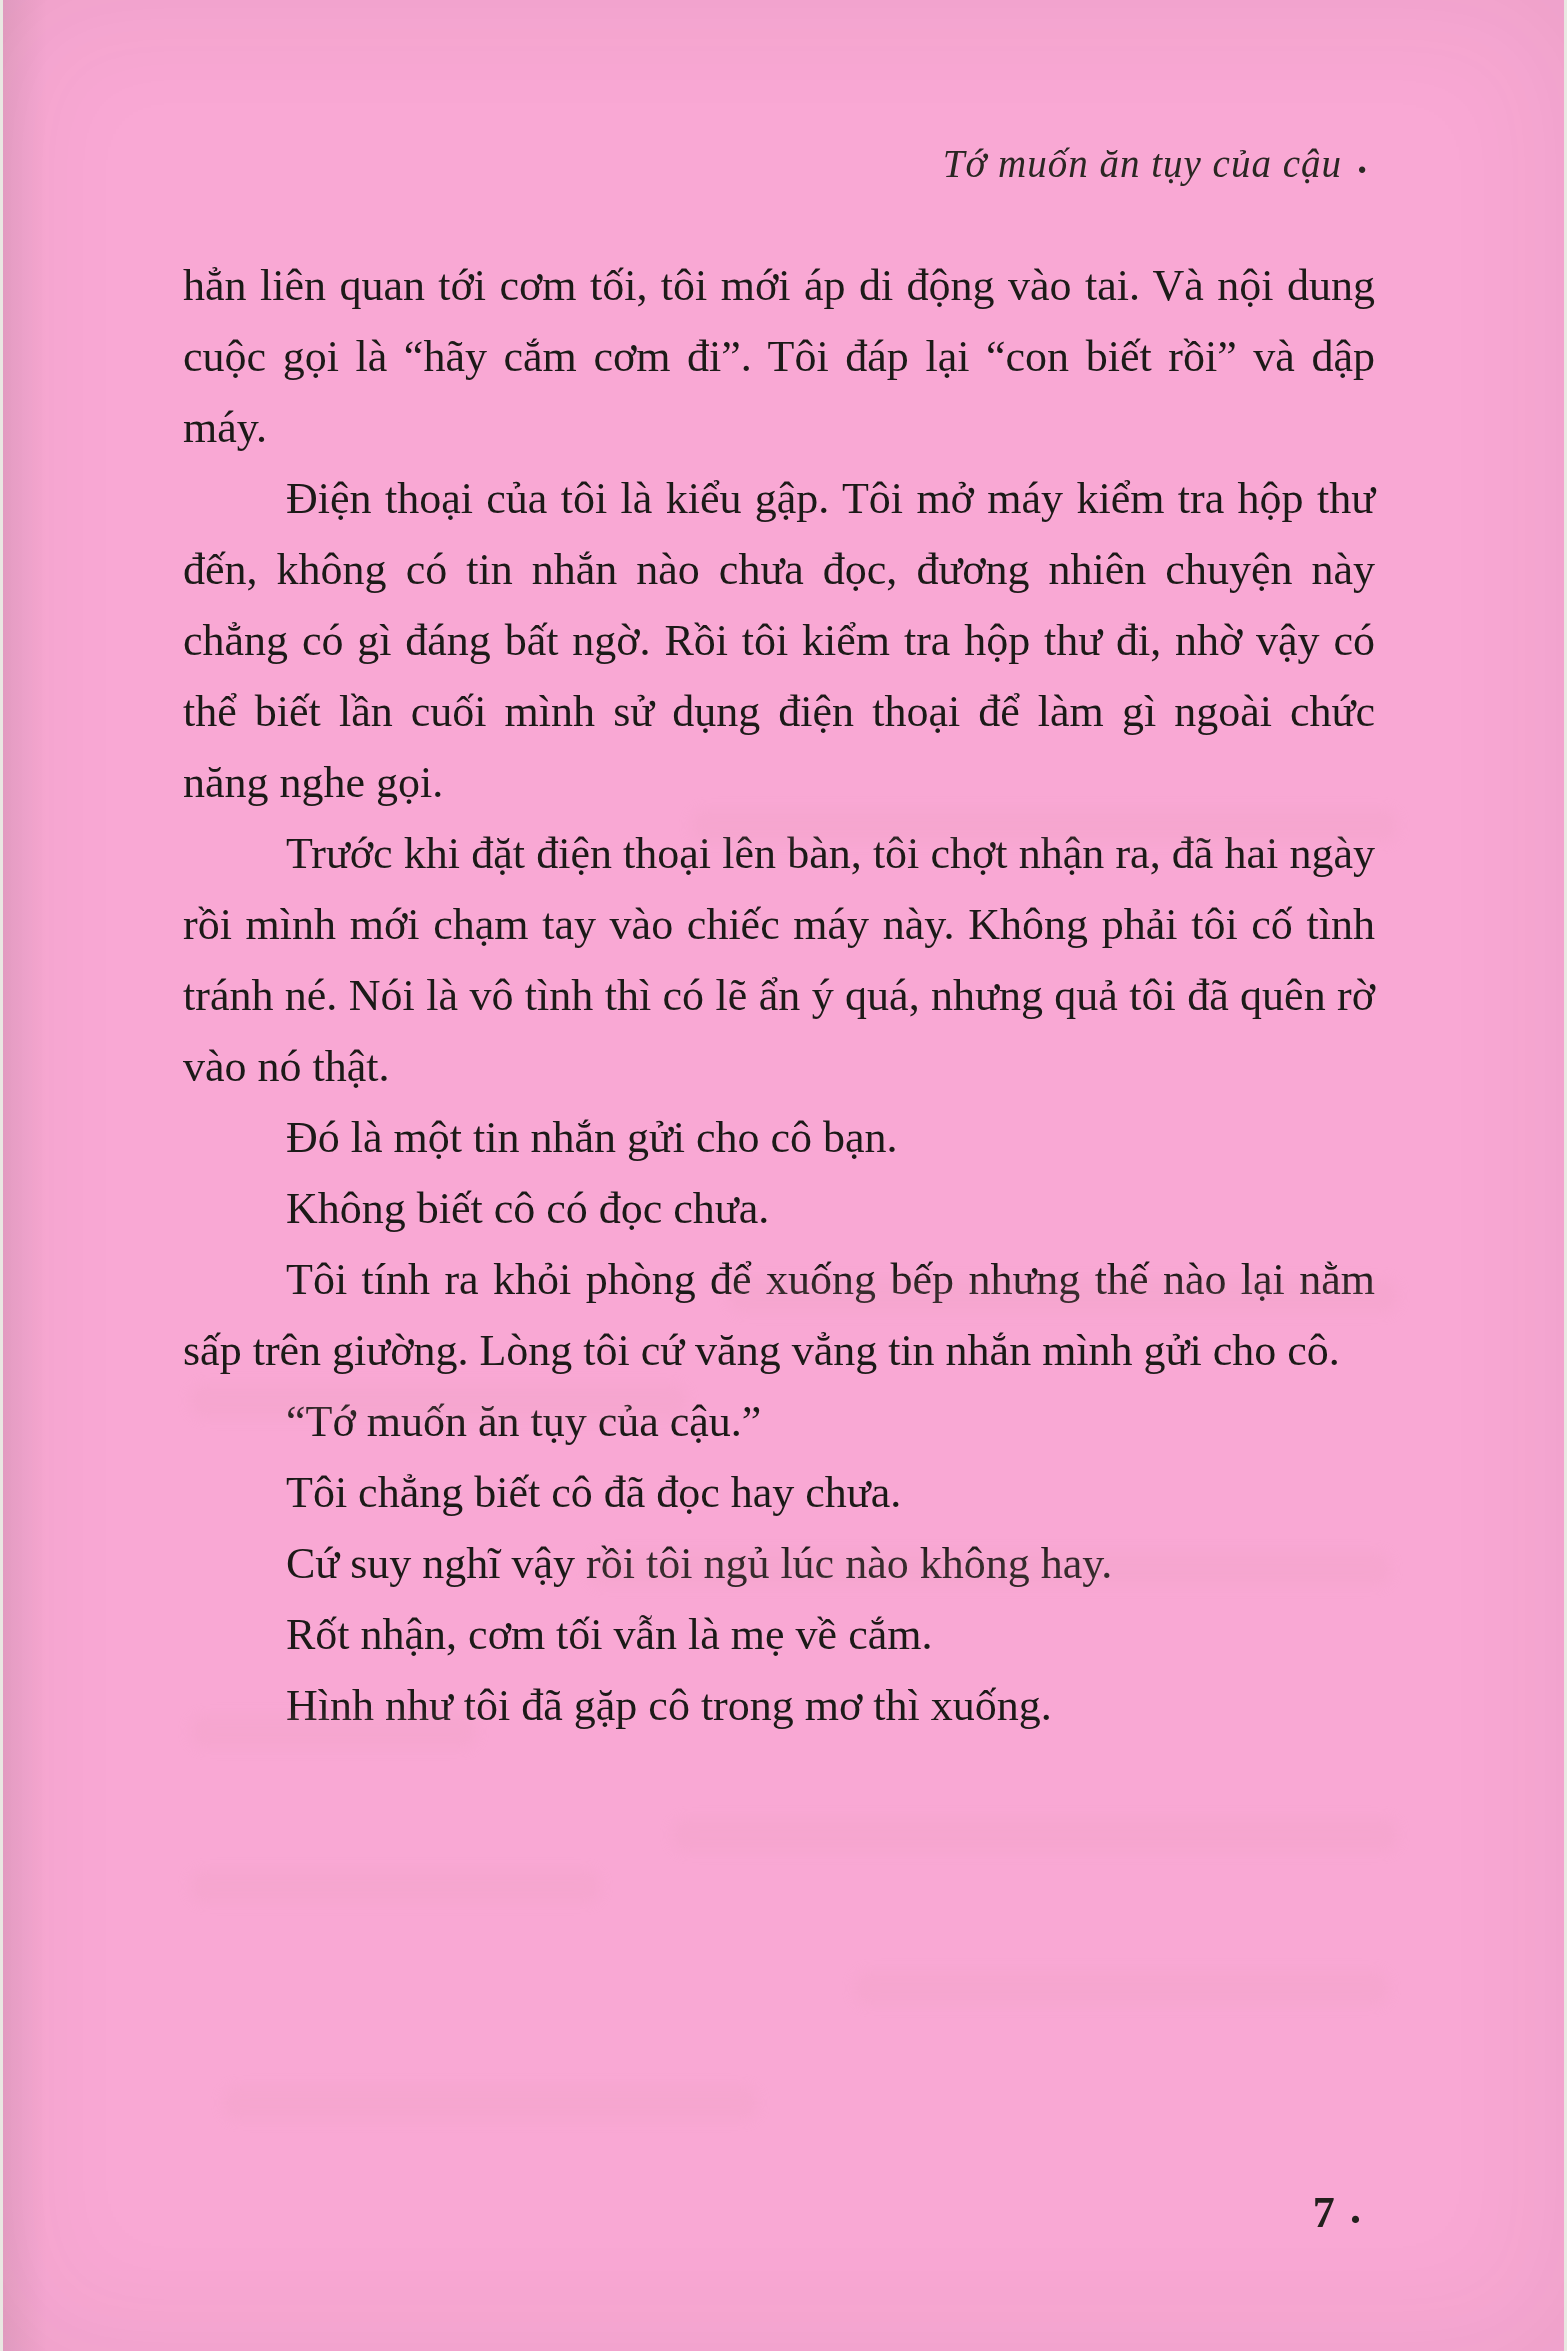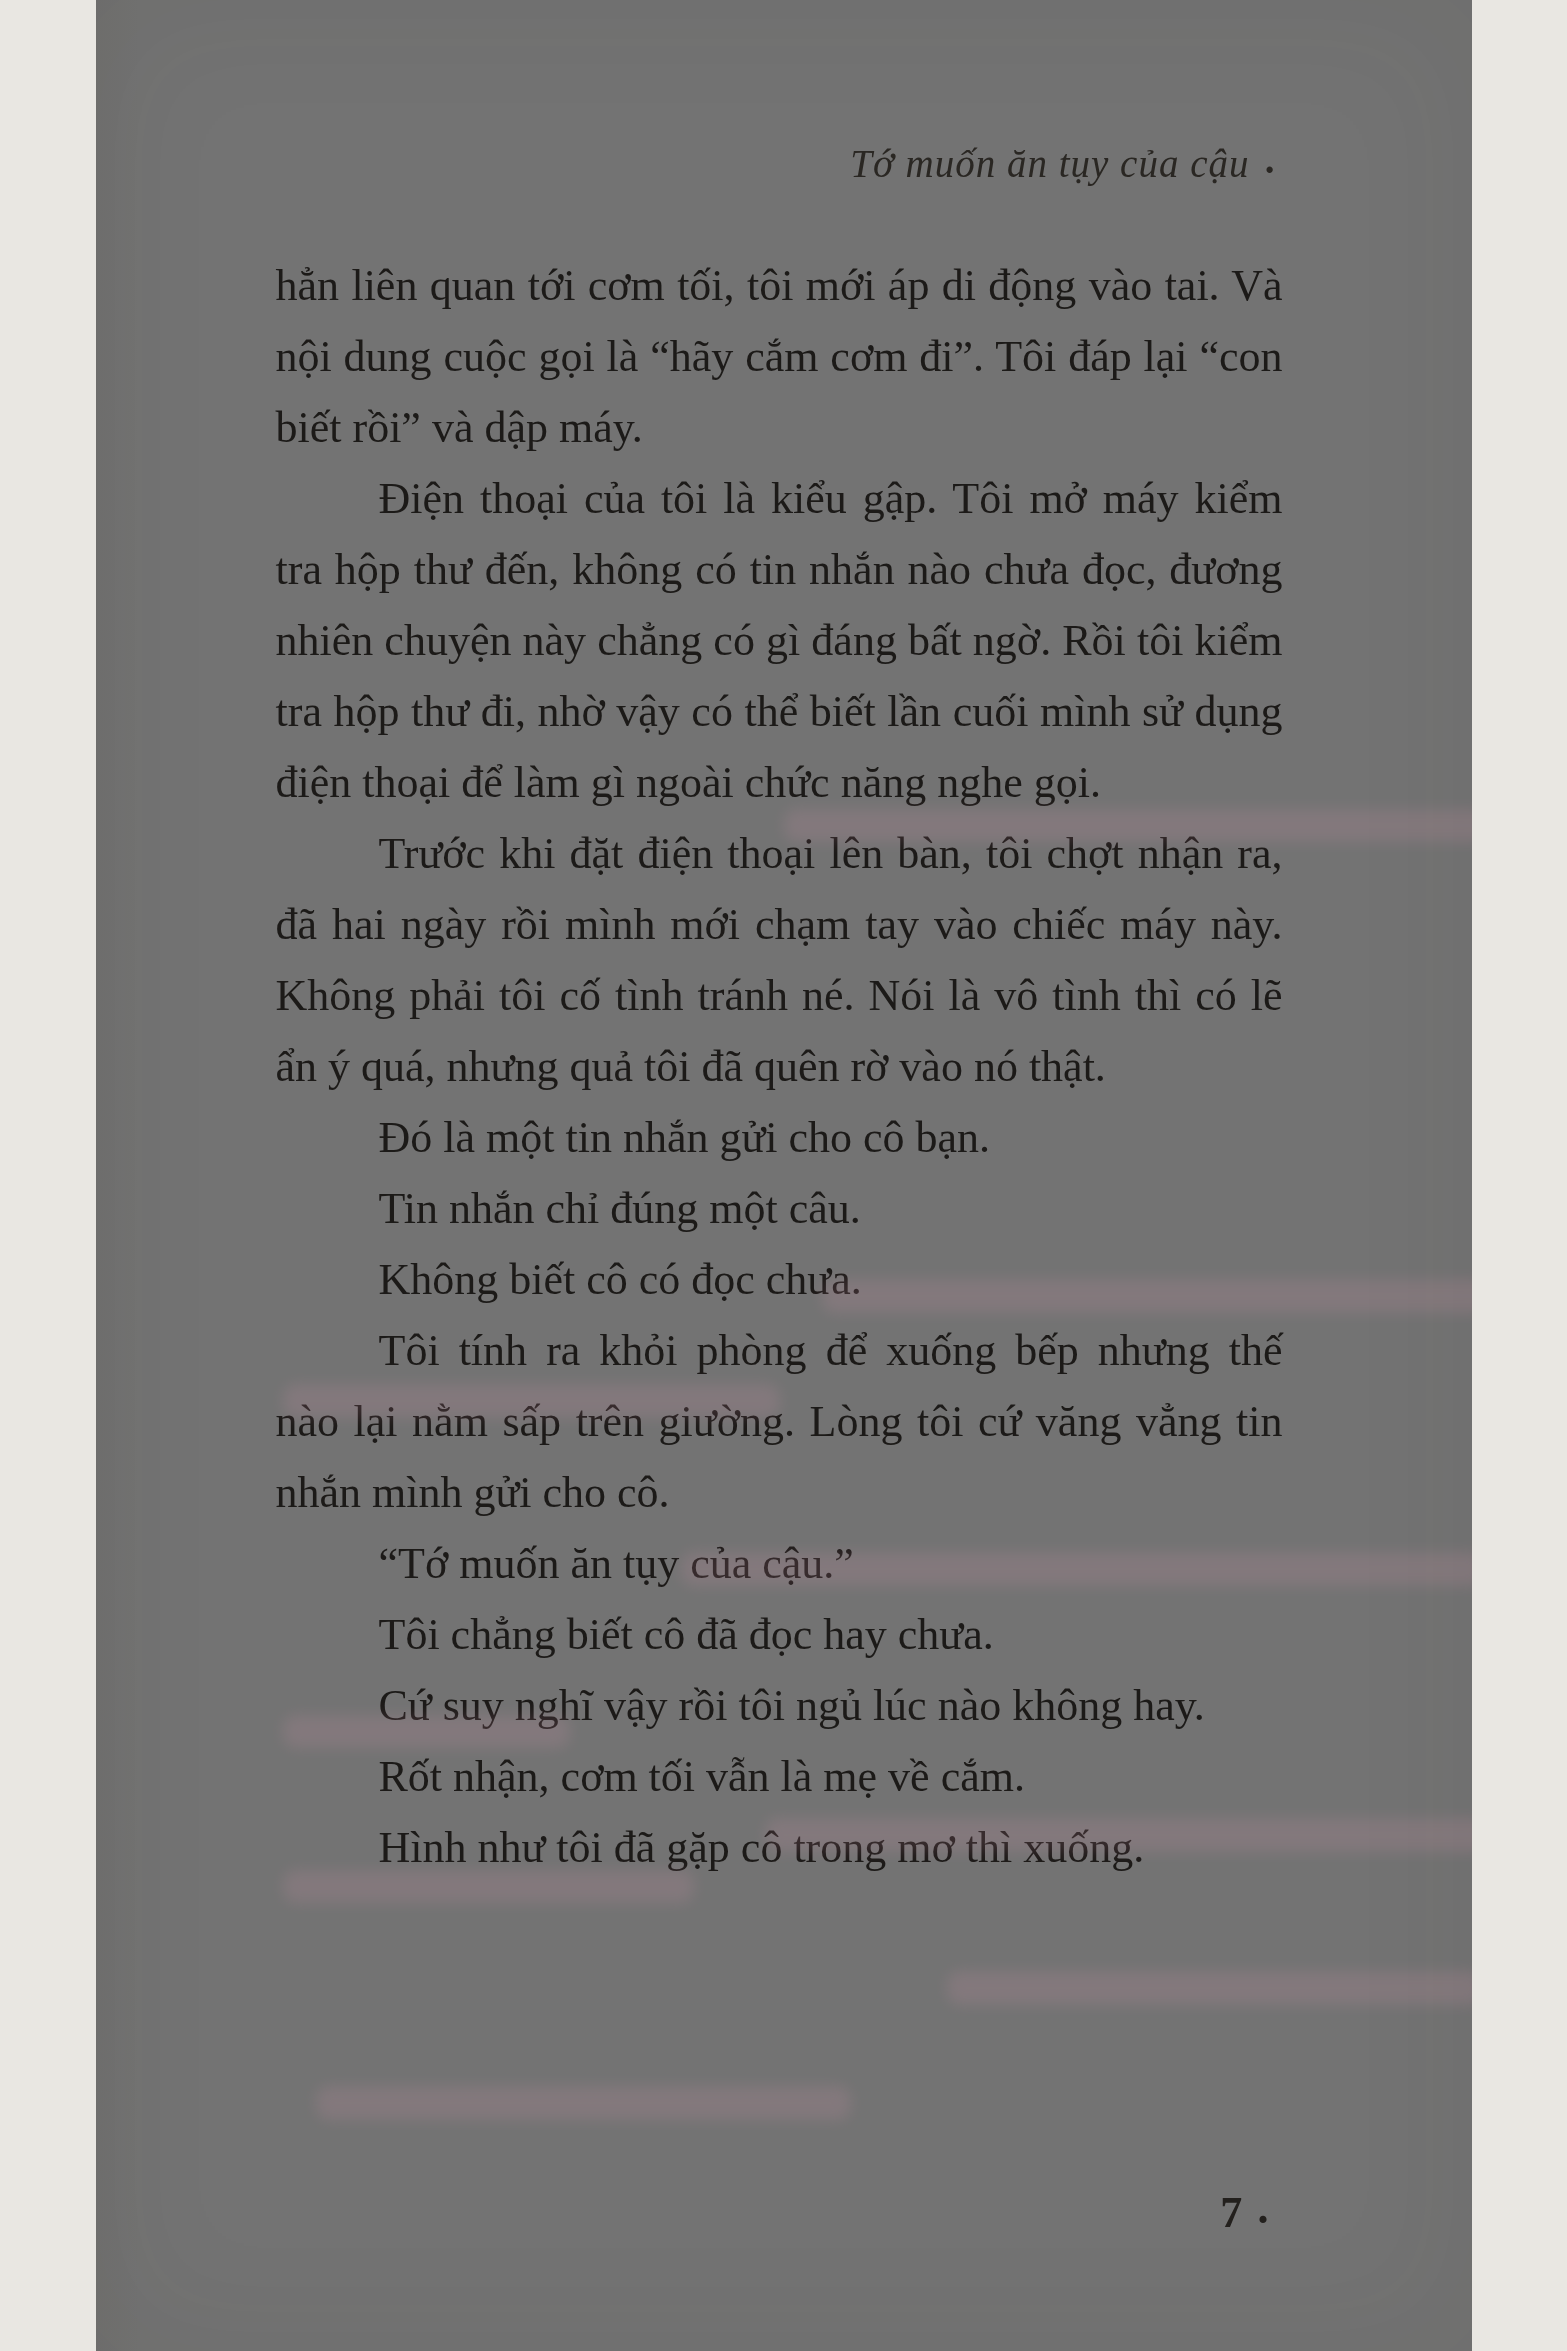--- a/index.html
+++ b/index.html
@@ -2,24 +2,24 @@
 <html><head>
 <meta charset="utf-8">
 <style>
   html, body {
     margin: 0;
     padding: 0;
     background: #e9e7e2;
   }
   .page {
     position: relative;
-    width: 1376px;
+    width: 1561px;
     height: 2351px;
     margin: 0 auto;
-    background: #737373;
+    background: #f9a8d4;
     overflow: hidden;
     box-shadow: inset 0 0 134px rgba(60,55,45,0.07);
     font-family: "Liberation Serif", "DejaVu Serif", serif;
     color: #1c1a18;
   }
   
   .gutter-shade {
     position: absolute;
     left: 0; top: 0; bottom: 0;
     width: 44px;
@@ -97,21 +97,20 @@
 
   <div class="running-header">
     <span>Tớ muốn ăn tụy của cậu</span><span class="dot">.</span>
   </div>
 
   <div class="page-body">
     <p class="noindent">hẳn liên quan tới cơm tối, tôi mới áp di động vào tai. Và nội dung cuộc gọi là “hãy cắm cơm đi”. Tôi đáp lại “con biết rồi” và dập máy.</p>
     <p>Điện thoại của tôi là kiểu gập. Tôi mở máy kiểm tra hộp thư đến, không có tin nhắn nào chưa đọc, đương nhiên chuyện này chẳng có gì đáng bất ngờ. Rồi tôi kiểm tra hộp thư đi, nhờ vậy có thể biết lần cuối mình sử dụng điện thoại để làm gì ngoài chức năng nghe gọi.</p>
     <p>Trước khi đặt điện thoại lên bàn, tôi chợt nhận ra, đã hai ngày rồi mình mới chạm tay vào chiếc máy này. Không phải tôi cố tình tránh né. Nói là vô tình thì có lẽ ẩn ý quá, nhưng quả tôi đã quên rờ vào nó thật.</p>
     <p>Đó là một tin nhắn gửi cho cô bạn.</p>
-    <p>Tin nhắn chỉ đúng một câu.</p>
     <p>Không biết cô có đọc chưa.</p>
     <p>Tôi tính ra khỏi phòng để xuống bếp nhưng thế nào lại nằm sấp trên giường. Lòng tôi cứ văng vẳng tin nhắn mình gửi cho cô.</p>
     <p>“Tớ muốn ăn tụy của cậu.”</p>
     <p>Tôi chẳng biết cô đã đọc hay chưa.</p>
     <p>Cứ suy nghĩ vậy rồi tôi ngủ lúc nào không hay.</p>
     <p>Rốt nhận, cơm tối vẫn là mẹ về cắm.</p>
     <p>Hình như tôi đã gặp cô trong mơ thì xuống.</p>
   </div>
 
   <div class="bleed b1"></div>

